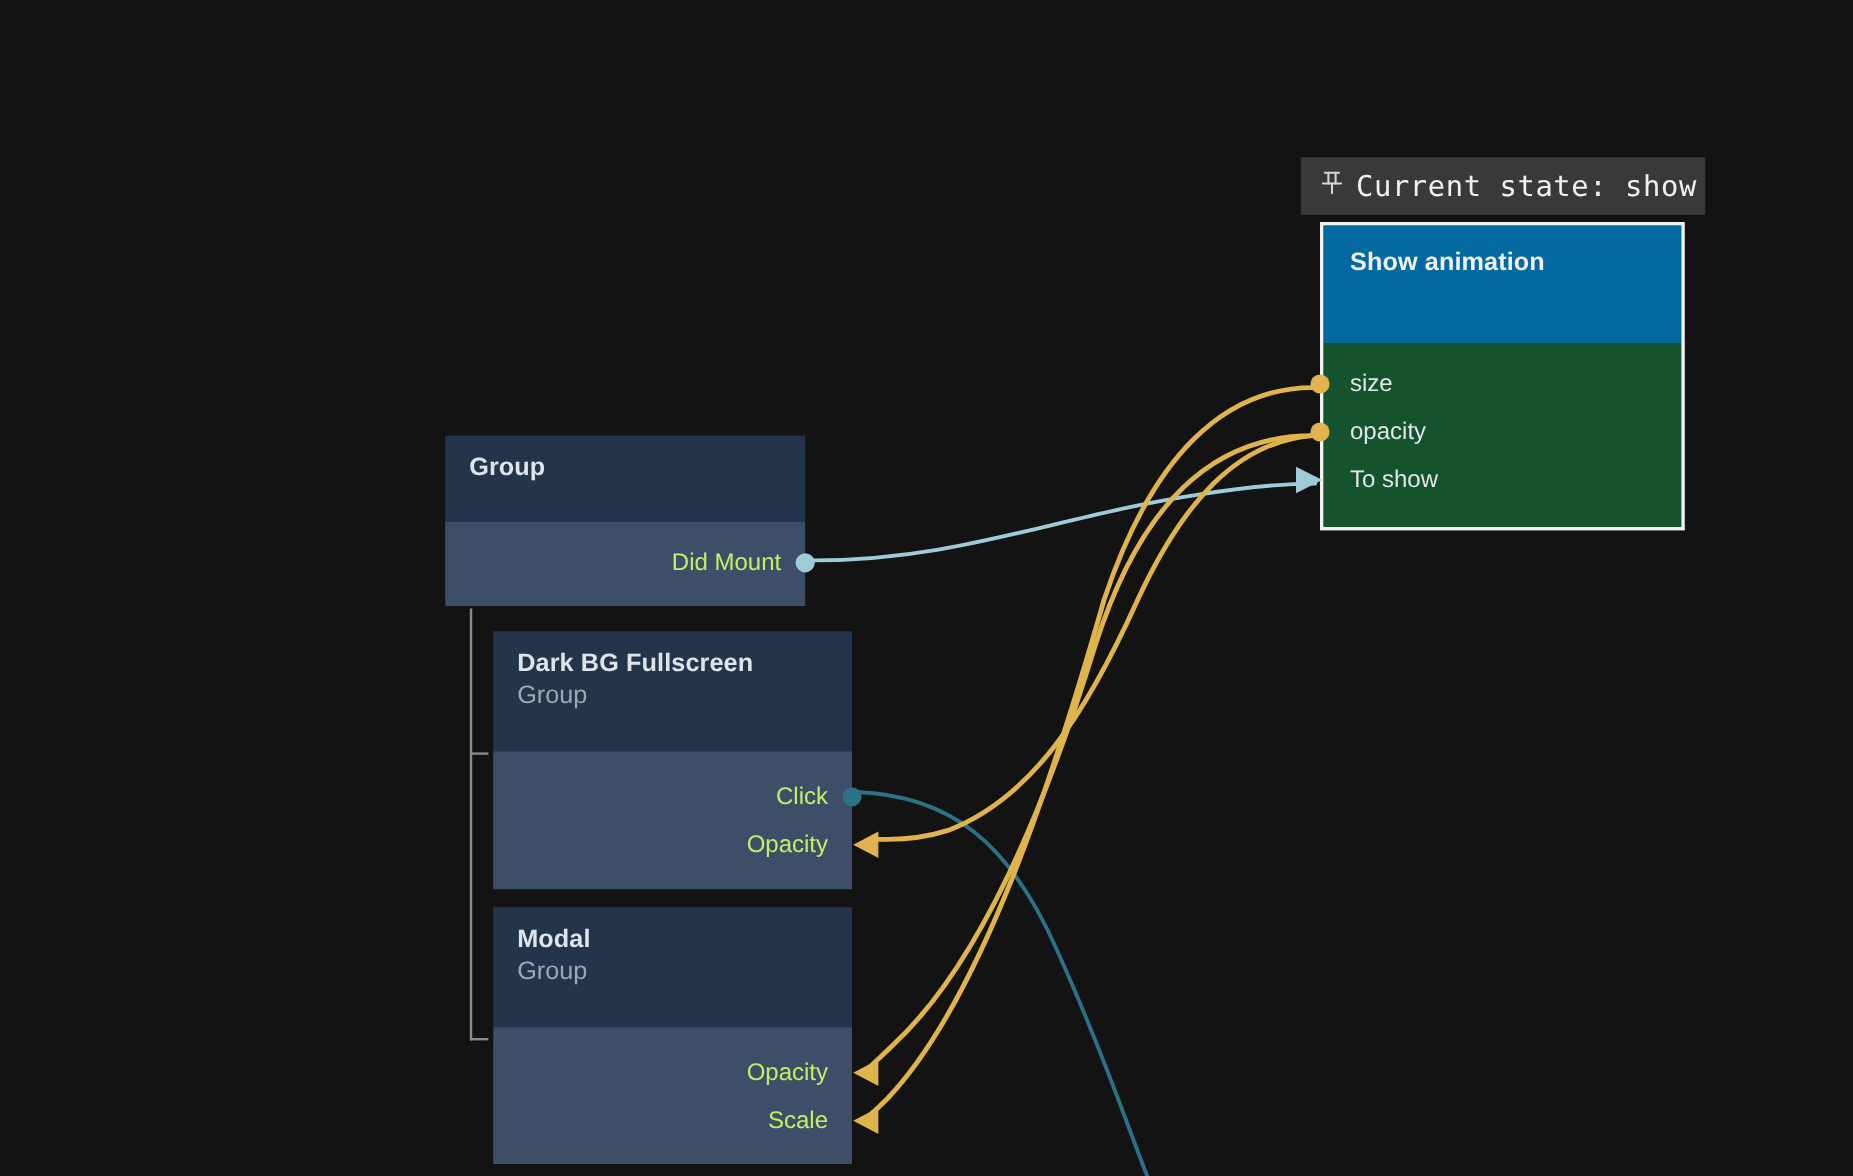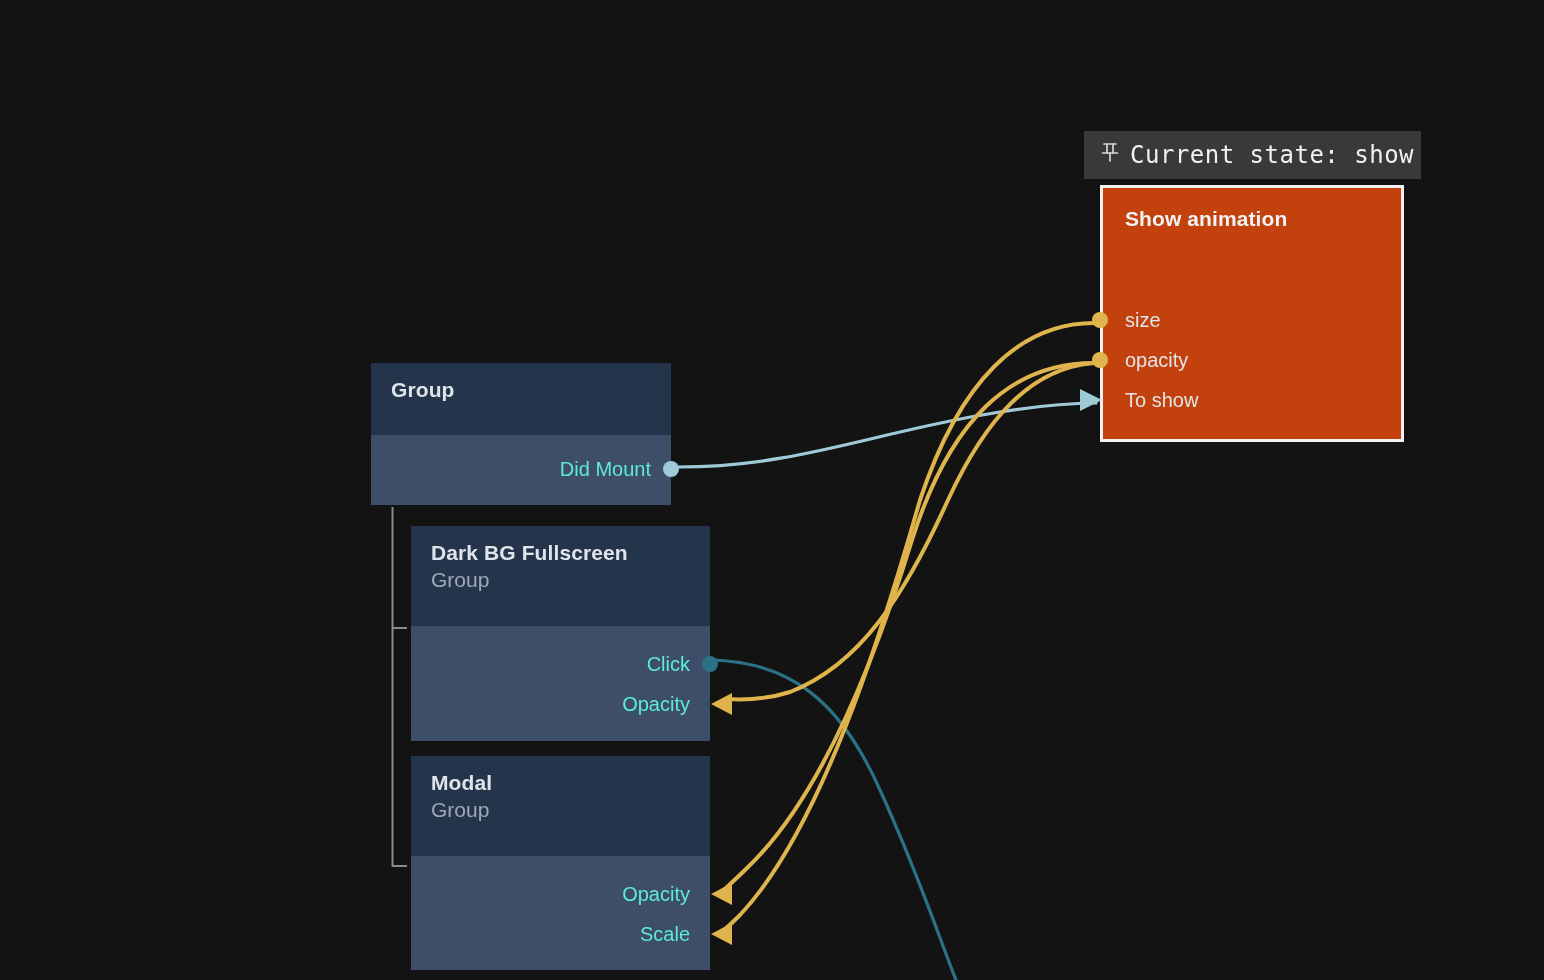--- a/index.html
+++ b/index.html
@@ -56,21 +56,21 @@
   .port-row {
     position: relative;
     height: 40px;
     display: flex;
     align-items: center;
     justify-content: flex-end;
     padding-right: 20px;
     box-sizing: border-box;
   }
   .port-label {
-    color: #5eead4;
+    color: #bef264;
     font-size: 20px;
     line-height: 20px;
     white-space: nowrap;
   }
 
   
   .port-dot {
     position: absolute;
     width: 16px;
     height: 16px;
@@ -94,25 +94,25 @@
   .port-arrow.left-pointing {
     right: -22px;
     border-right: 21px solid #e0b44c;
   }
 
   
   .node-selected {
     border: 3px solid #f2f2f2;
   }
   .node-selected .node-header {
-    background: #c2410c;
+    background: #0369a1;
     padding: 18px 22px 12px 22px;
   }
   .node-selected .node-body {
-    background: #c2410c;
+    background: #14532d;
     padding-top: 14px;
   }
   .node-selected .node-title { color: #f0f2f4; }
   .node-selected .node-subtitle { color: #c2c6cc; }
   .node-selected .port-row {
     justify-content: flex-start;
     padding-left: 22px;
     padding-right: 0;
   }
   .node-selected .port-label { color: #e2e5e9; }

